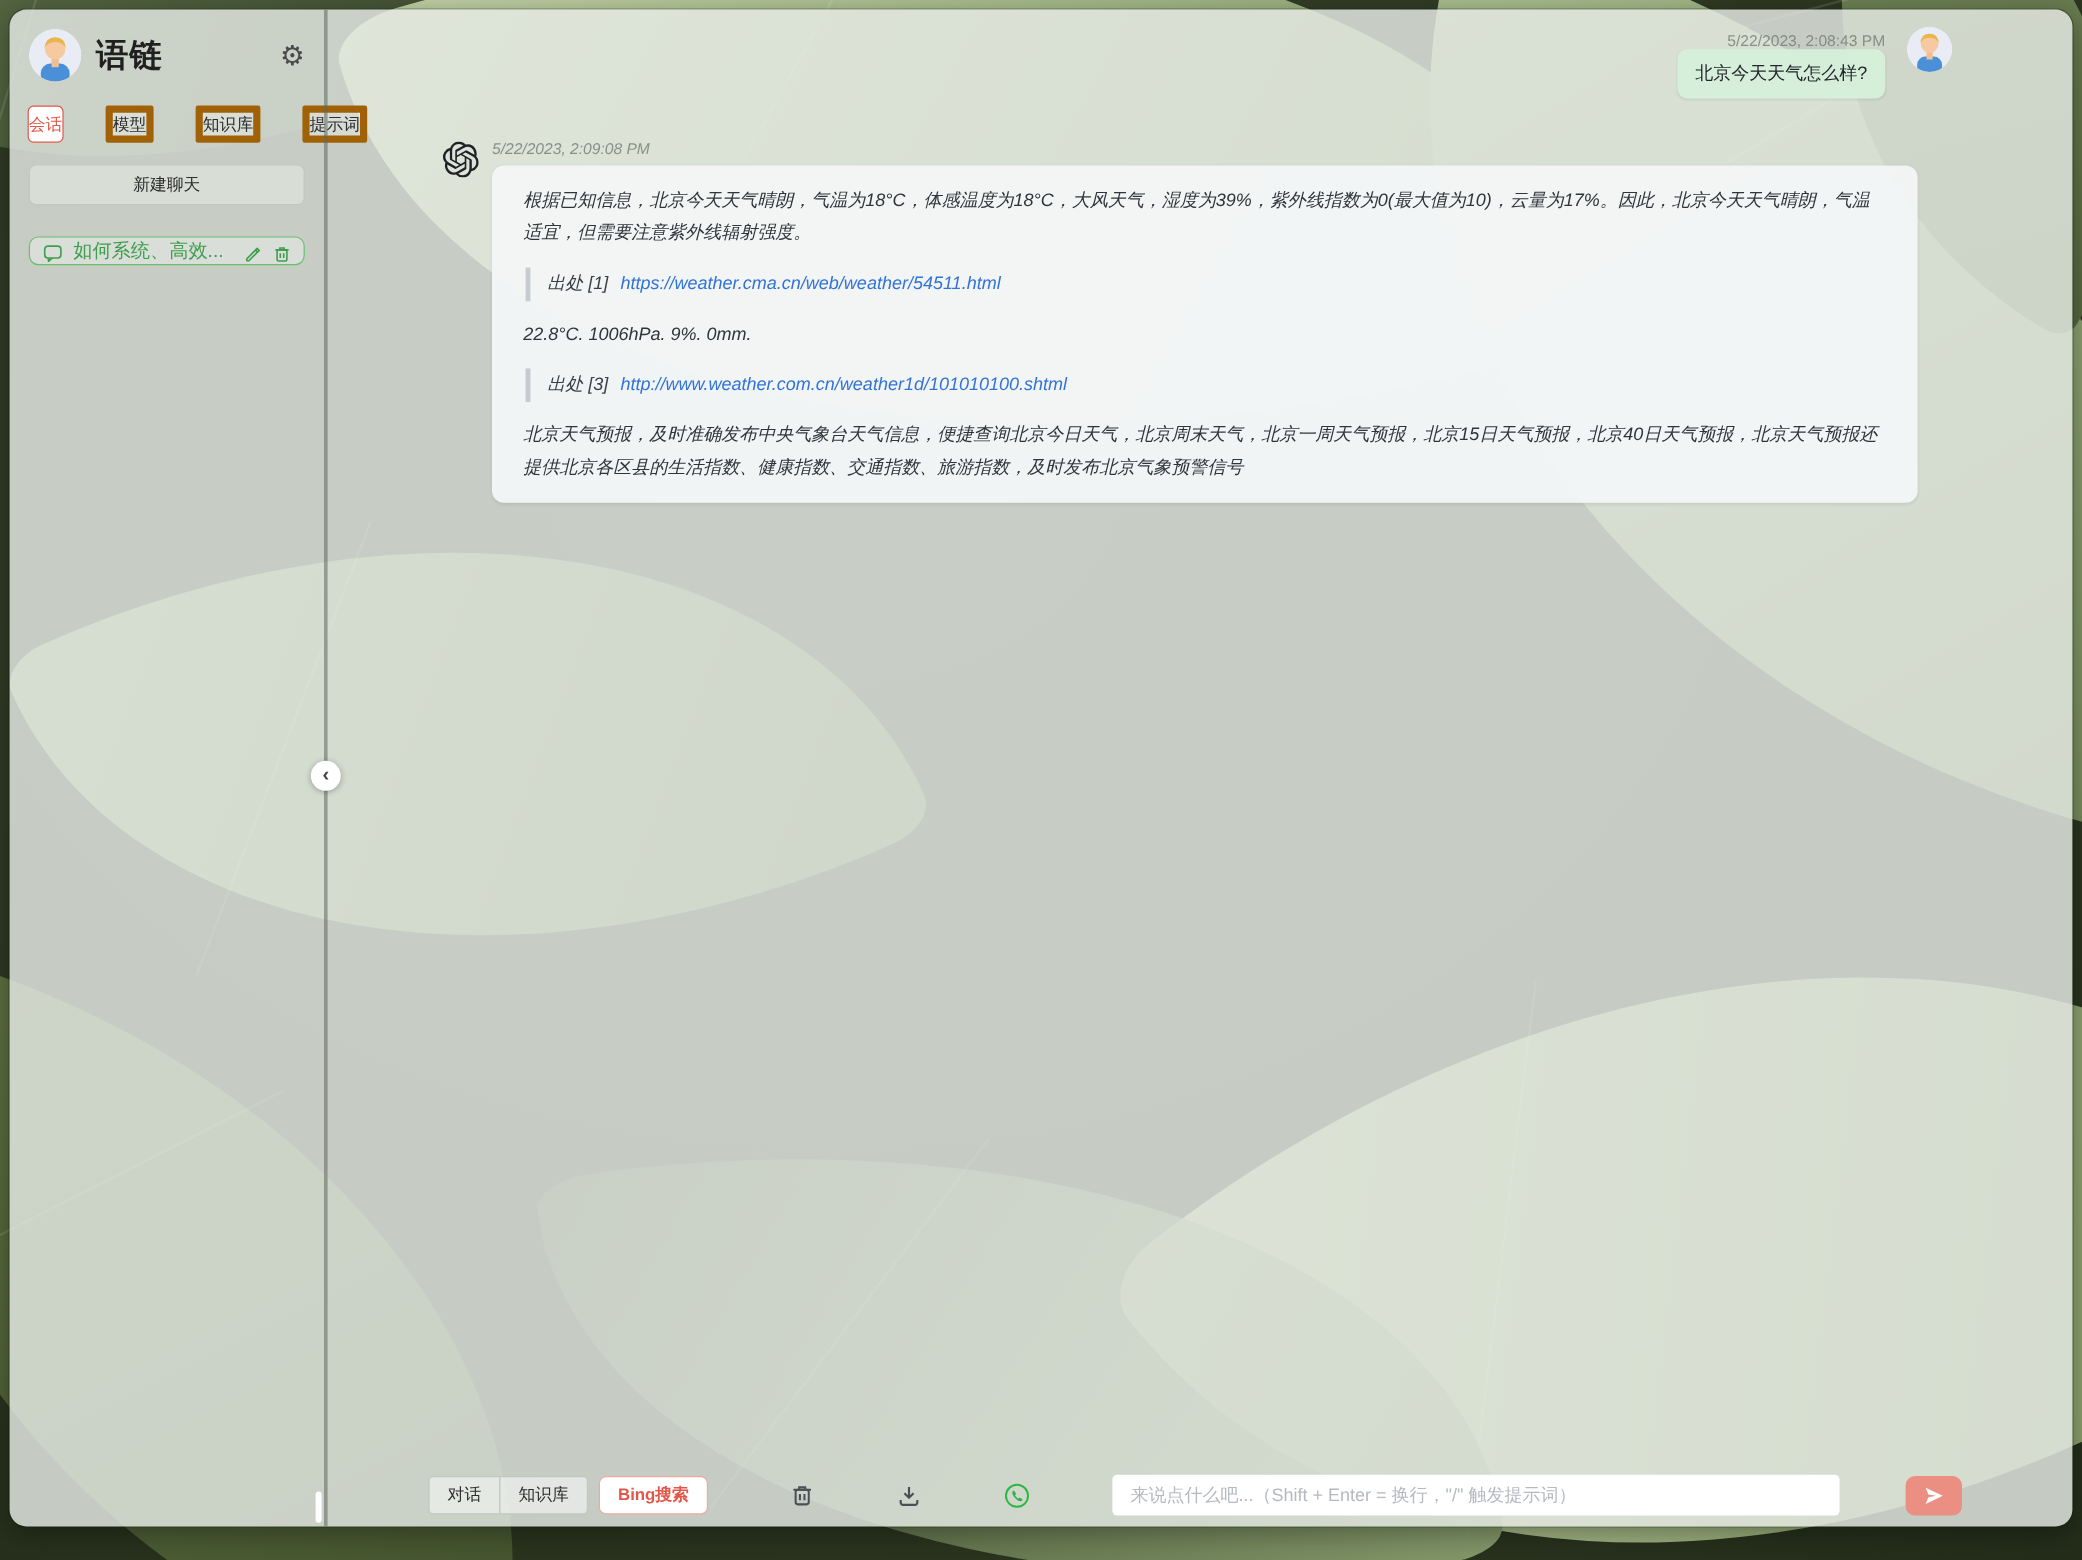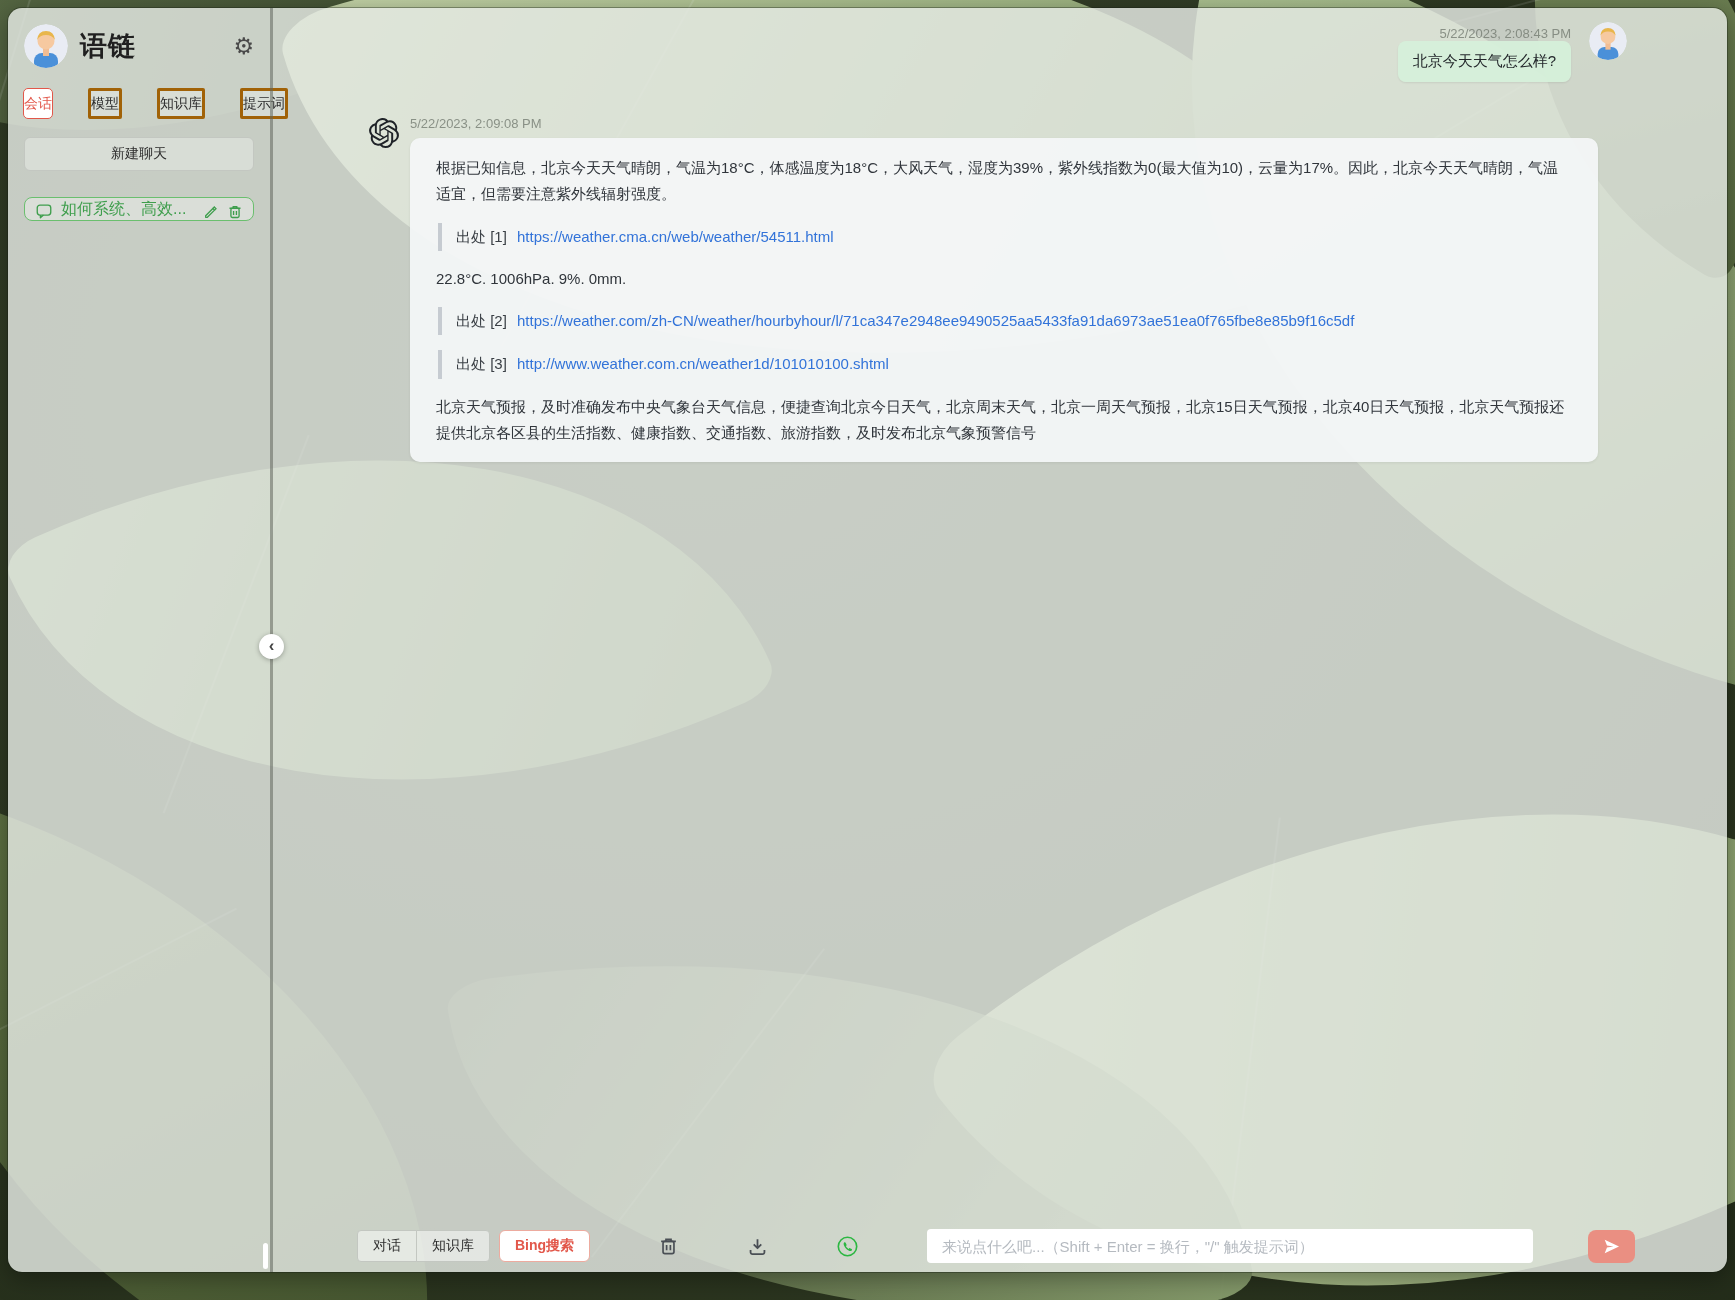--- a/index.html
+++ b/index.html
@@ -43,21 +43,21 @@
   
   .sidebar { flex:0 0 262px; width:262px; padding:16px 16px 0; position:relative; }
   .side-header { display:flex; align-items:center; margin-bottom:20px; }
   .avatar-svg { width:44px; height:44px; border-radius:50%; flex:0 0 44px; }
   .app-title { flex:1; margin-left:12px; font-size:27px; font-weight:bold; color:#202020; letter-spacing:1px; }
   .gear-btn { font-size:23px; color:#4a4a4a; line-height:1; cursor:pointer; }
 
   .side-tabs { display:flex; margin-bottom:18px;gap:36px; }
   .side-tab {
     flex:1; height:31px; display:flex; align-items:center; justify-content:center;
-    font-size:14px; color:#2e2e2e; border:3px solid #a16207; margin-left:-1px;
+    font-size:14px; color:#2e2e2e; border:6px solid #a16207; margin-left:-1px;
     background:rgba(244,246,243,0.35); border-radius:2px; cursor:pointer; white-space:nowrap;
   }
   .side-tab.active { background:#fff; border:1px solid #e2574a; color:#e2574a; border-radius:5px; z-index:2; position:relative; }
 
   .new-chat-btn {
     height:34px; border:1px solid #c3c7c1; border-radius:6px; margin-bottom:26px;
     display:flex; align-items:center; justify-content:center;
     background:rgba(250,251,249,0.35); font-size:14px; color:#2e2e2e; cursor:pointer;
   }
 
@@ -88,21 +88,21 @@
 
   .user-msg { position:absolute; top:14px; right:100px; display:flex; align-items:flex-start; }
   .user-col { display:flex; flex-direction:column; align-items:flex-end; padding-top:4px; }
   .user-bubble {
     margin-top:0; background:rgba(213,239,218,0.96); border-radius:8px;
     padding:11px 15px; font-size:15px; color:#23272b;
     box-shadow:0 1px 2px rgba(0,0,0,0.08);
   }
   .user-msg .avatar-svg { width:38px; height:38px; flex:0 0 38px; margin-left:18px; }
 
-  .assistant-msg { position:absolute; top:108px; left:96px; right:129px; display:flex; }
+  .assistant-msg { position:absolute; top:108px; left:96px; right:129px; display:flex;font-style:italic; }
   .bot-logo { flex:0 0 30px; width:30px; height:30px; margin-top:2px; }
   .assistant-col { flex:1; margin-left:11px; display:flex; flex-direction:column; }
   .assistant-col .timestamp { margin-bottom:7px; }
   .msg-box {
     background:rgba(244,246,247,0.93); border-radius:10px; padding:17px 26px 14px;
     font-size:15px; color:#30353b; line-height:1.75;
     box-shadow:0 1px 3px rgba(0,0,0,0.07);
   }
   .msg-box p { margin:0 0 15px; }
   .msg-box blockquote {
@@ -246,24 +246,20 @@
       <div class="assistant-col">
         <div class="timestamp">5/22/2023, 2:09:08 PM</div>
         <div class="msg-box">
           <p>根据已知信息，北京今天天气晴朗，气温为18°C，体感温度为18°C，大风天气，湿度为39%，紫外线指数为0(最大值为10)，云量为17%。因此，北京今天天气晴朗，气温适宜，但需要注意紫外线辐射强度。</p>
           <blockquote>
             <span class="src-label">出处 [1]</span>
             <a class="link">https://weather.cma.cn/web/weather/54511.html</a>
           </blockquote>
           <p>22.8°C. 1006hPa. 9%. 0mm.</p>
           <blockquote>
-            <span class="src-label">出处 [2]</span>
-            <a class="link">https://weather.com/zh-CN/weather/hourbyhour/l/71ca347e2948ee9490525aa5433fa91da6973ae51ea0f765fbe8e85b9f16c5df</a>
-          </blockquote>
-          <blockquote>
             <span class="src-label">出处 [3]</span>
             <a class="link">http://www.weather.com.cn/weather1d/101010100.shtml</a>
           </blockquote>
           <p>北京天气预报，及时准确发布中央气象台天气信息，便捷查询北京今日天气，北京周末天气，北京一周天气预报，北京15日天气预报，北京40日天气预报，北京天气预报还提供北京各区县的生活指数、健康指数、交通指数、旅游指数，及时发布北京气象预警信号</p>
         </div>
       </div>
     </div>
 
     <div class="composer">
       <div class="mode-group">

